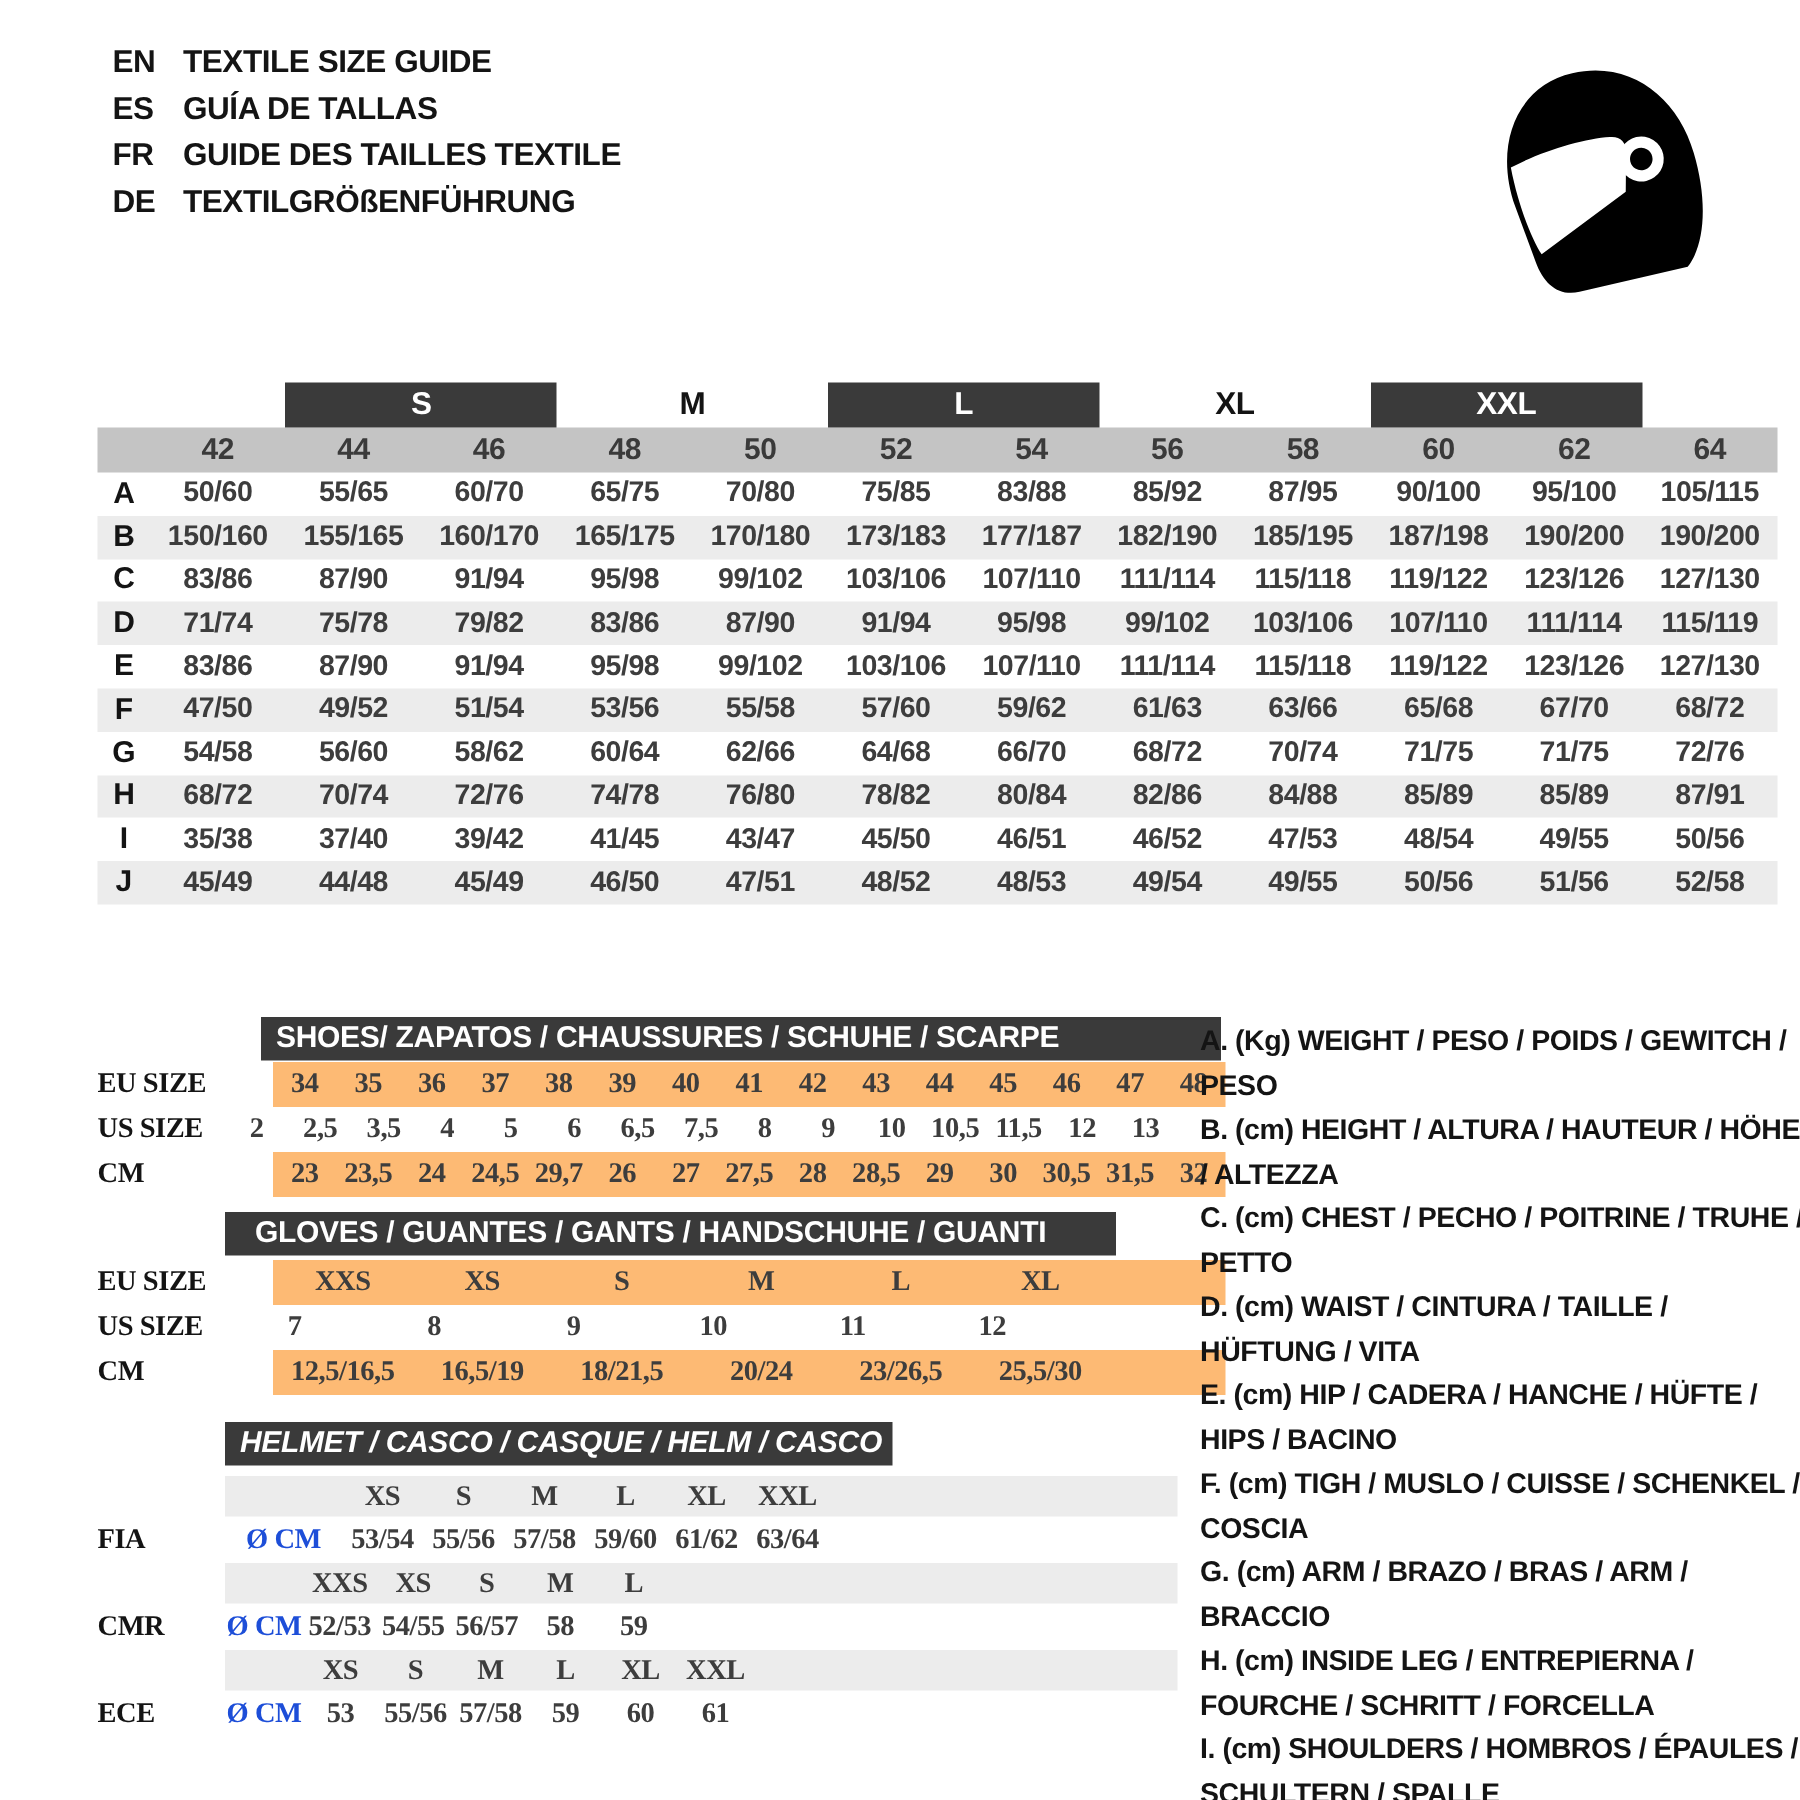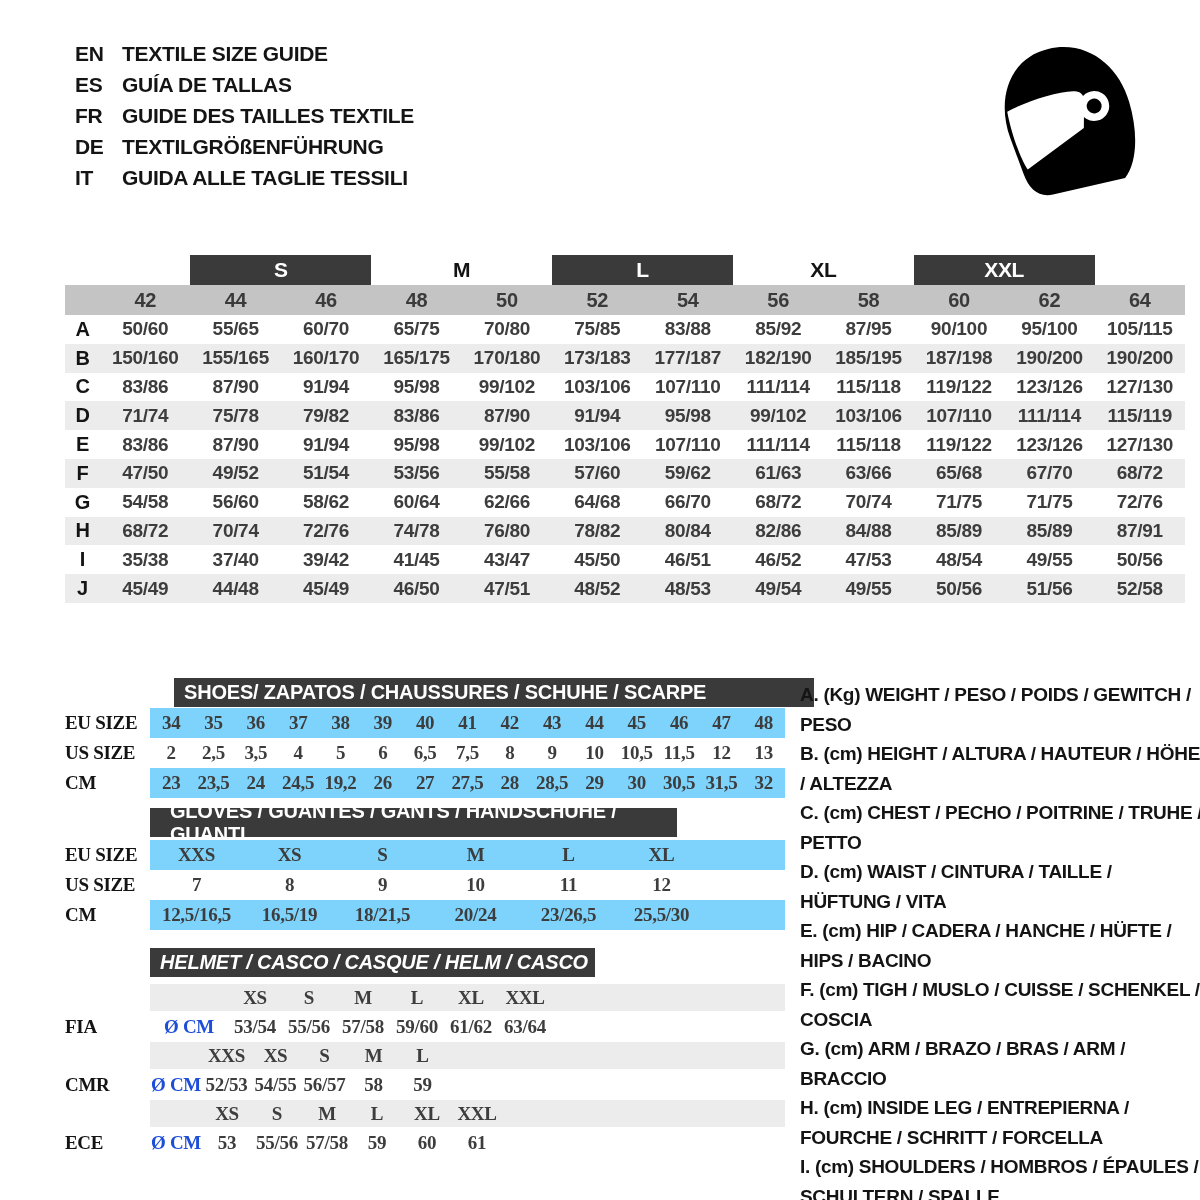--- a/index.html
+++ b/index.html
@@ -2,21 +2,21 @@
 <html><head>
 <meta charset="utf-8">
 <style>
   html,body{margin:0;padding:0;}
   body{
     width:1200px;height:1200px;position:relative;background:#fff;
     font-family:"Liberation Sans", sans-serif;font-weight:bold;color:#222;
     letter-spacing:-0.3px;overflow:hidden;
   }
   
-  .lang-block{position:absolute;left:75px;top:38px;}
+  .lang-block{position:absolute;left:75px;top:26px;}
   .lang-row{display:flex;font-size:21px;line-height:31px;color:#141414;}
   .lang-code{width:47px;}
   
   .helmet-icon{position:absolute;left:980px;top:38px;width:160px;height:160px;}
   
   .main-table{position:absolute;left:65px;top:255px;width:1120px;}
   .band-row{position:relative;height:30px;}
   .band{
     position:absolute;top:0;height:30px;display:flex;align-items:center;justify-content:center;
     font-size:21px;color:#141414;
@@ -34,21 +34,21 @@
   .sec{position:absolute;left:65px;width:740px;}
   .sec-bar{
     position:absolute;left:85px;top:0;height:29px;background:#3a3a3a;color:#fff;
     display:flex;align-items:center;padding-left:10px;font-size:20px;box-sizing:border-box;
     letter-spacing:-0.2px;
   }
   .sec-rows{position:absolute;left:0;font-family:Liberation Serif, serif;}
   .srow{display:flex;height:30px;}
   .rlabel{width:85px;display:flex;align-items:center;font-size:19px;color:#141414;}
   .cells{width:635px;display:flex;align-items:center;}
-  .srow.shade .cells{background:#7dd3fc;}
+  .srow.shade .cells{background:#fdba74;margin-left:32px;}
   .scell{text-align:center;font-size:19px;color:#3d3d3d;}
   .sec-shoes .scell{width:42.33px;}
   .sec-gloves .scell{width:93px;}
   
   .hrow{display:flex;}
   .hrow.sz{height:27px;}
   .hrow.vals{height:31px;}
   .hlabel{width:85px;display:flex;align-items:center;font-size:19px;color:#141414;}
   .htable{width:635px;display:flex;align-items:center;}
   .hrow.shade .htable{background:#ececec;}
@@ -76,24 +76,20 @@
       <span class="lang-code">ES</span>
       <span class="lang-label">GUÍA DE TALLAS</span>
     </div>
     <div class="lang-row">
       <span class="lang-code">FR</span>
       <span class="lang-label">GUIDE DES TAILLES TEXTILE</span>
     </div>
     <div class="lang-row">
       <span class="lang-code">DE</span>
       <span class="lang-label">TEXTILGRÖßENFÜHRUNG</span>
-    </div>
-    <div class="lang-row">
-      <span class="lang-code">IT</span>
-      <span class="lang-label">GUIDA ALLE TAGLIE TESSILI</span>
     </div>
   </div>
 
 <div class="helmet-icon">
   <svg viewBox="0 0 160 160" width="160" height="160" aria-hidden="true">
     <g transform="rotate(-13 80 80)">
       <path d="M84 10 C124 10 149 42 151 80 C153 112 145 141 130 153 L56 153 C42 153 34 143 32 127 L27 88 C22 46 45 10 84 10 Z" fill="#000"></path>
       <path d="M30 62 C52 56 82 54 99 57 C106 58 109 63 107 70 L101 95 L37 123 C33 112 29 88 30 62 Z" fill="#fff"></path>
       <circle cx="116" cy="76" r="15" fill="#fff"></circle>
       <circle cx="116" cy="76" r="7.5" fill="#000"></circle>
@@ -323,38 +319,38 @@
           <div class="scell">13</div>
         </div>
       </div>
       <div class="srow shade">
         <div class="rlabel">CM</div>
         <div class="cells">
           <div class="scell">23</div>
           <div class="scell">23,5</div>
           <div class="scell">24</div>
           <div class="scell">24,5</div>
-          <div class="scell">19,2</div>
+          <div class="scell">29,7</div>
           <div class="scell">26</div>
           <div class="scell">27</div>
           <div class="scell">27,5</div>
           <div class="scell">28</div>
           <div class="scell">28,5</div>
           <div class="scell">29</div>
           <div class="scell">30</div>
           <div class="scell">30,5</div>
           <div class="scell">31,5</div>
           <div class="scell">32</div>
         </div>
       </div>
     </div>
 </div>
 
 <div class="sec sec-gloves" style="top:808px;">
-  <div class="sec-bar" style="width:527px;padding-left:20px;">
+  <div class="sec-bar" style="width:594px;padding-left:20px;">
     <span>GLOVES / GUANTES / GANTS / HANDSCHUHE / GUANTI</span>
   </div>
   <div class="sec-rows" id="glovesRows" style="top:32px;">
       <div class="srow shade">
         <div class="rlabel">EU SIZE</div>
         <div class="cells">
           <div class="scell">XXS</div>
           <div class="scell">XS</div>
           <div class="scell">S</div>
           <div class="scell">M</div>

